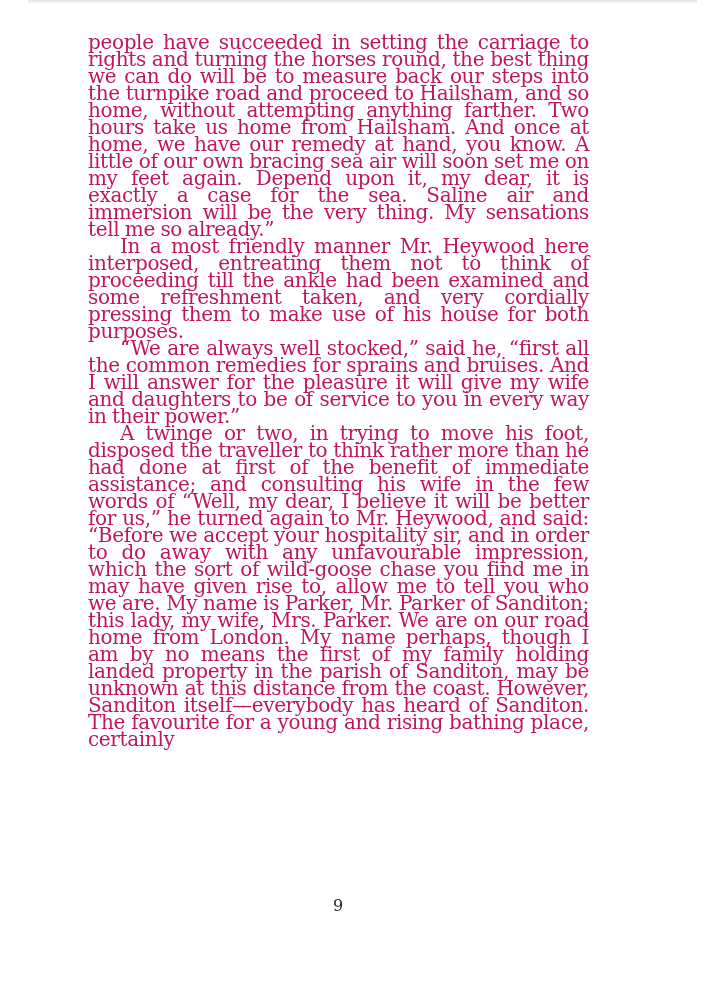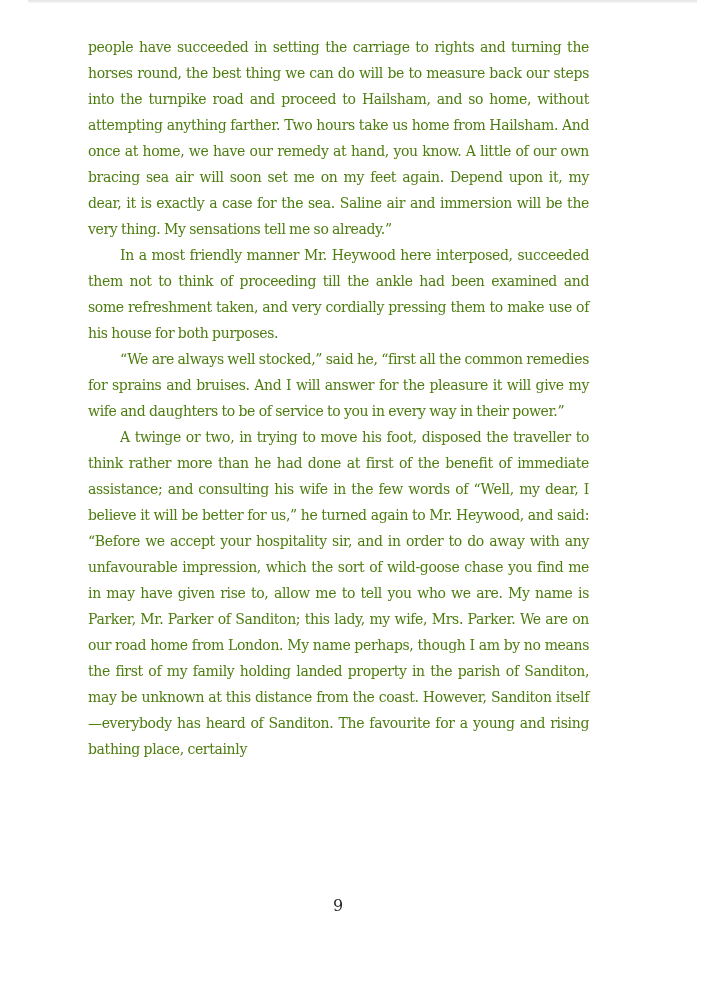--- a/index.html
+++ b/index.html
@@ -22,23 +22,23 @@
       background: linear-gradient(#e4e4e4, #f7f7f7);
     }
     .page {
       position: absolute;
       left: 88px;
       top: 34px;
       width: 501px;
     }
     .text-body {
       font-family: "DejaVu Serif", "Liberation Serif", serif;
-      font-size: 14px;
-      line-height: 26px;
-      color: #4d7c0f;
+      font-size: 20px;
+      line-height: 17px;
+      color: #be185d;
       text-align: justify;
       letter-spacing: -0.35px;
       word-spacing: -0.5px;
     }
     .para {
       margin: 0;
       padding: 0;
     }
     .para.indent {
       text-indent: 32px;
@@ -55,19 +55,19 @@
     }
   </style>
 </head>
 <body>
 
 <div class="top-band"></div>
 
 <div class="page">
   <div class="text-body">
     <p class="para">people have succeeded in setting the carriage to rights and turning the horses round, the best thing we can do will be to measure back our steps into the turnpike road and proceed to Hailsham, and so home, without attempting anything farther. Two hours take us home from Hailsham. And once at home, we have our remedy at hand, you know. A little of our own bracing sea air will soon set me on my feet again. Depend upon it, my dear, it is exactly a case for the sea. Saline air and immersion will be the very thing. My sensations tell me so already.”</p>
-    <p class="para indent">In a most friendly manner Mr. Heywood here interposed, succeeded them not to think of proceeding till the ankle had been examined and some refreshment taken, and very cordially pressing them to make use of his house for both purposes.</p>
+    <p class="para indent">In a most friendly manner Mr. Heywood here interposed, entreating them not to think of proceeding till the ankle had been examined and some refreshment taken, and very cordially pressing them to make use of his house for both purposes.</p>
     <p class="para indent">“We are always well stocked,” said he, “first all the common remedies for sprains and bruises. And I will answer for the pleasure it will give my wife and daughters to be of service to you in every way in their power.”</p>
     <p class="para indent">A twinge or two, in trying to move his foot, disposed the traveller to think rather more than he had done at first of the benefit of immediate assistance; and consulting his wife in the few words of “Well, my dear, I believe it will be better for us,” he turned again to Mr. Heywood, and said: “Before we accept your hospitality sir, and in order to do away with any unfavourable impression, which the sort of wild-goose chase you find me in may have given rise to, allow me to tell you who we are. My name is Parker, Mr. Parker of Sanditon; this lady, my wife, Mrs. Parker. We are on our road home from London. My name perhaps, though I am by no means the first of my family holding landed property in the parish of Sanditon, may be unknown at this distance from the coast. However, Sanditon itself—everybody has heard of Sanditon. The favourite for a young and rising bathing place, certainly</p>
   </div>
 </div>
 
 <div class="page-number">9</div>
 
 </body></html>

